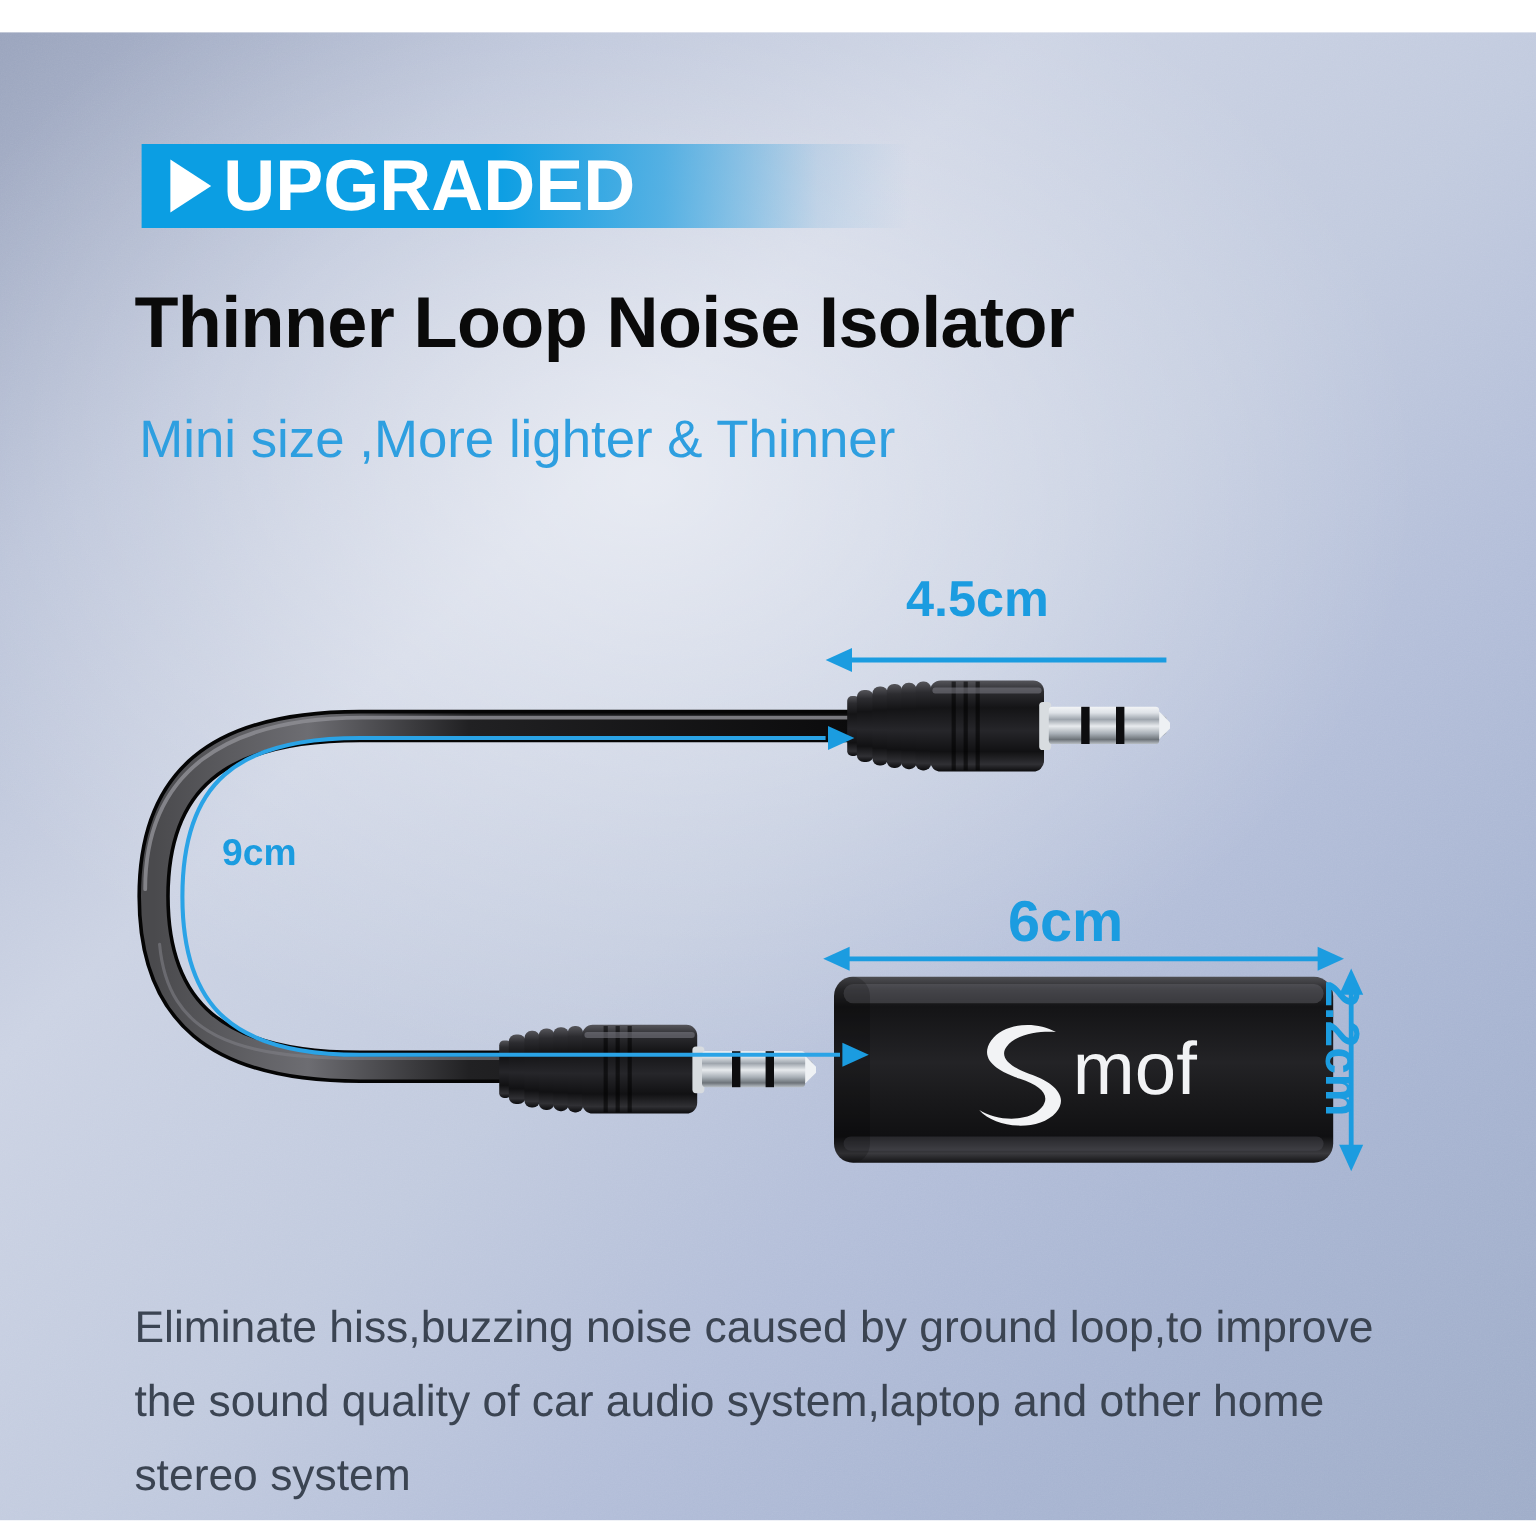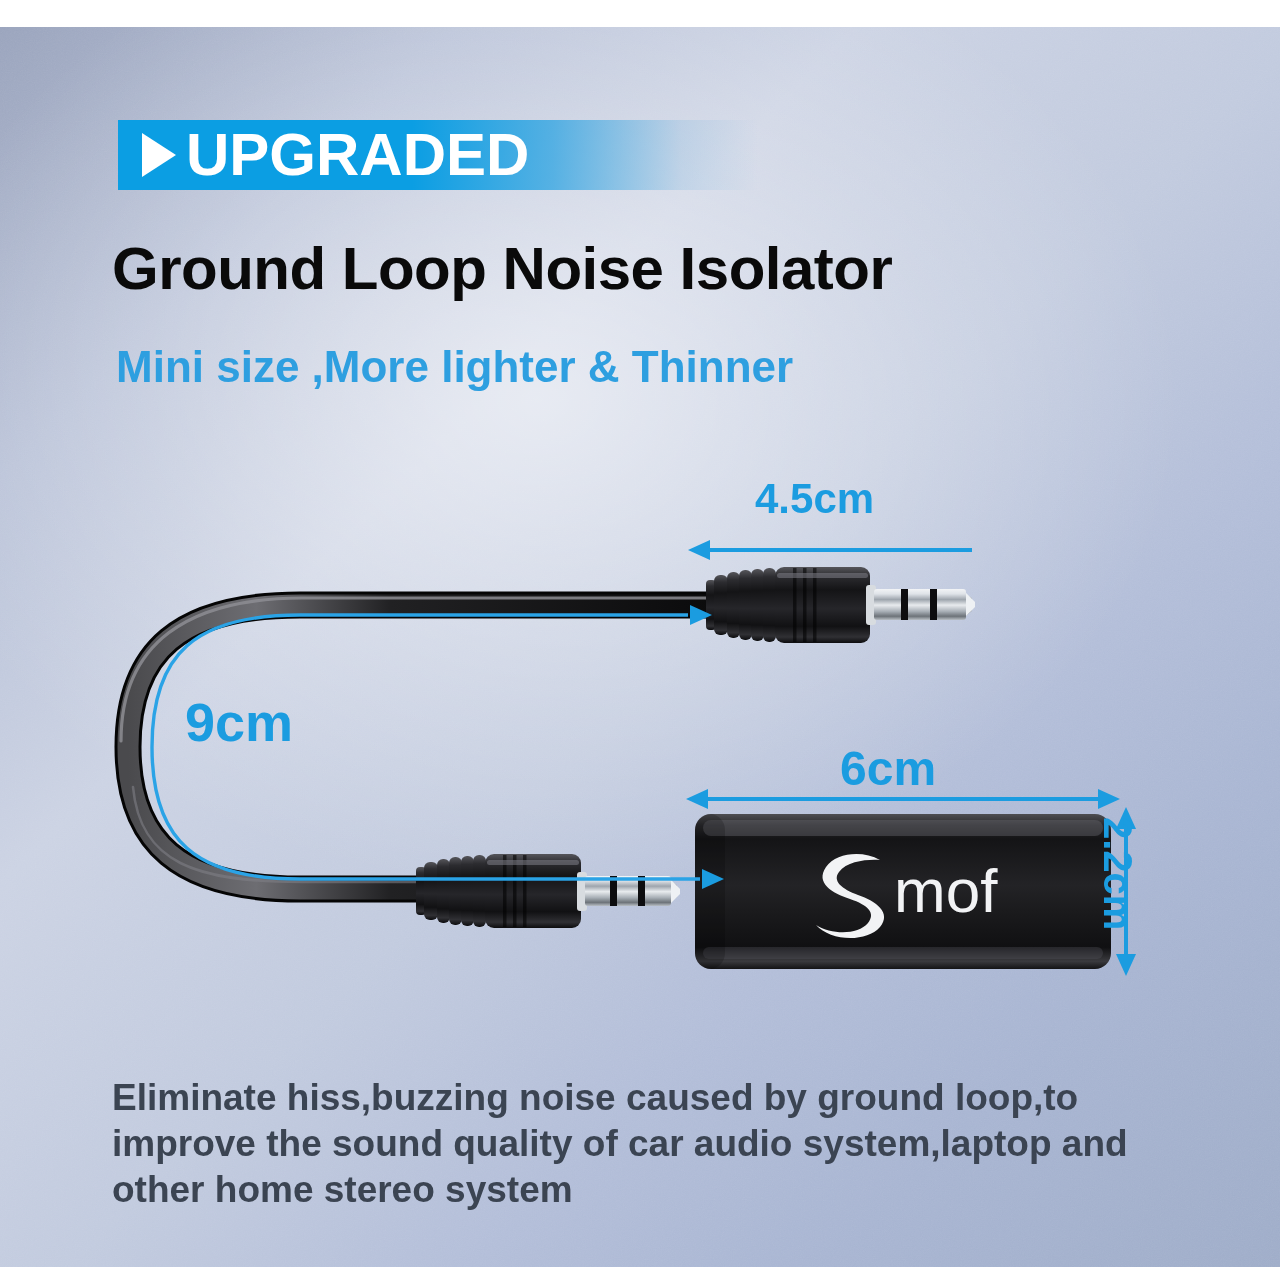--- a/index.html
+++ b/index.html
@@ -67,21 +67,21 @@
     font-weight: 700;
     color: #0a0a0a;
     letter-spacing: -0.5px;
     white-space: nowrap;
   }
   .sub-title {
     position: absolute;
     left: 116px;
     top: 315px;
     font-size: 44px;
-    font-weight: 700;
+    font-weight: 400;
     color: #2e9fe0;
     letter-spacing: 0px;
     white-space: nowrap;
   }
 
   
   #artwork {
     position: absolute;
     left: 0; top: 0;
     width: 1280px;
@@ -91,60 +91,60 @@
 
   
   .dim-label {
     position: absolute;
     color: #1b9ce0;
     font-weight: 700;
     line-height: 1;
     white-space: nowrap;
   }
   .dim-45   { left: 755px; top: 451px;  font-size: 42px; }
-  .dim-9    { left: 185px; top: 668px;  font-size: 54px; }
+  .dim-9    { left: 185px; top: 668px;  font-size: 31px; }
   .dim-6    { left: 840px; top: 718px;  font-size: 48px; }
   .dim-22   {
     left: 1138px; top: 790px;
     font-size: 40px;
     transform: rotate(90deg);
     transform-origin: left top;
   }
 
   
   .description {
     position: absolute;
     left: 112px;
     top: 1048px;
     width: 1090px;
     font-size: 37px;
-    line-height: 46px;
+    line-height: 62px;
     color: #3b4452;
-    font-weight: 700;
+    font-weight: 400;
   }
 </style>
 </head>
 <body>
 
 <div id="stage">
 
   <svg id="noise" viewBox="0 0 1280 1280" preserveAspectRatio="none">
     <filter id="grain">
       <feTurbulence type="fractalNoise" baseFrequency="0.9" numOctaves="3" stitchTiles="stitch"></feTurbulence>
       <feColorMatrix type="saturate" values="0"></feColorMatrix>
     </filter>
     <rect width="1280" height="1280" filter="url(#grain)" opacity="0.20"></rect>
   </svg>
 
   <div class="banner">
     <div class="banner-triangle"></div>
     <div class="banner-text">UPGRADED</div>
   </div>
 
-  <div class="main-title">Ground Loop Noise Isolator</div>
+  <div class="main-title">Thinner Loop Noise Isolator</div>
   <div class="sub-title">Mini size ,More lighter &amp; Thinner</div>
 
   <svg id="artwork" viewBox="0 0 1280 1280">
     <defs>
 
       <linearGradient id="cableGrad" x1="0" y1="0" x2="0" y2="1">
         <stop offset="0%" stop-color="#4a4a4d"></stop>
         <stop offset="22%" stop-color="#6d6d72"></stop>
         <stop offset="45%" stop-color="#212123"></stop>
         <stop offset="100%" stop-color="#0b0b0c"></stop>

